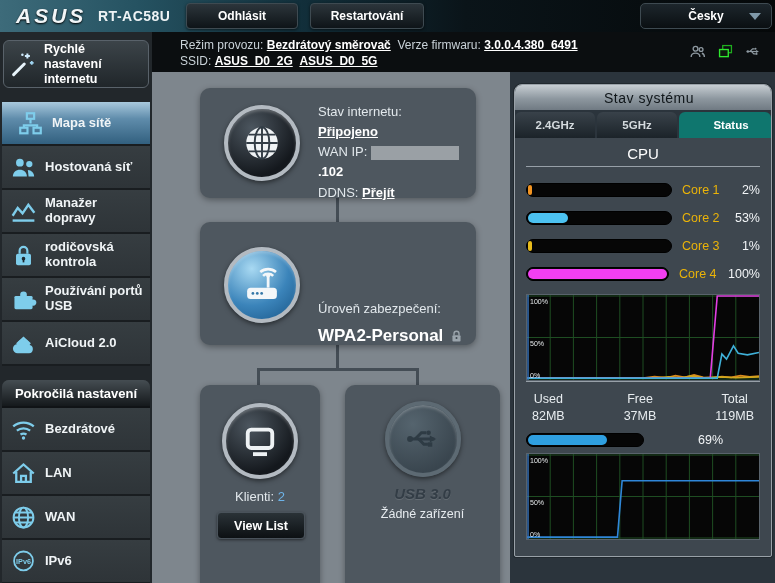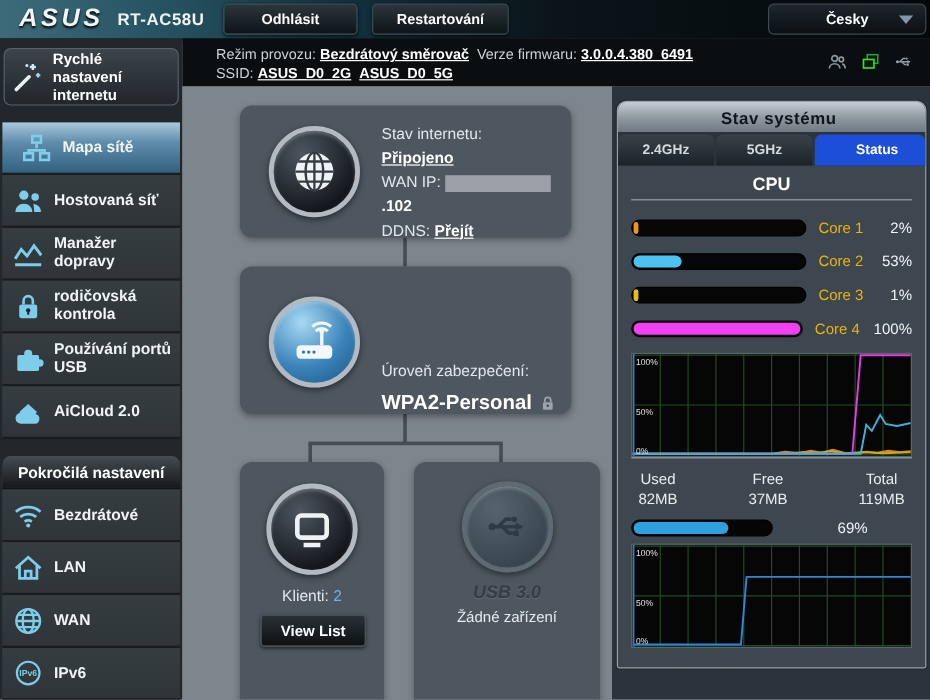--- a/index.html
+++ b/index.html
@@ -83,27 +83,27 @@
     display:flex;align-items:center;justify-content:center;cursor:pointer;box-shadow:0 1px 3px rgba(0,0,0,.5);}
   .usbtitle{position:absolute;left:0;width:100%;top:100px;text-align:center;
     font-size:15px;font-weight:bold;font-style:italic;color:#333d46;
     text-shadow:0 1px 0 rgba(255,255,255,.12);}
   .usbstatus{position:absolute;left:0;width:100%;top:122px;text-align:center;font-size:12.5px;color:#e6ebef;}
   
   .panel{left:514px;top:84px;width:256px;height:471px;background:#3e474f;
     border:1px solid #99a1a8;border-radius:8px 8px 2px 2px;box-shadow:0 0 0 1px #20282e;}
   .ptitle{height:25px;border-radius:7px 7px 0 0;display:flex;align-items:center;justify-content:center;
     background:linear-gradient(180deg,#c6cdd2 0%,#8d979f 55%,#707a83 100%);
-    color:#10161a;font-size:14px;font-weight:bold;letter-spacing:.5px;padding-left:12px;}
+    color:#10161a;font-size:14px;font-weight:normal;letter-spacing:.5px;padding-left:12px;}
   .tabs{display:flex;height:26px;background:#2b343c;gap:2px;padding-top:2px;}
   .tab{flex:1;display:flex;align-items:center;justify-content:center;font-size:11.5px;font-weight:bold;
     color:#d4dade;background:linear-gradient(180deg,#39424a,#1b2329);border-radius:6px 6px 0 0;cursor:pointer;}
-  .tab.active{background:#1d4ed8;color:#fff;padding-left:12px;}
+  .tab.active{background:#0f766e;color:#fff;padding-left:12px;}
   .pbody{padding:4px 11px 0 11px;}
-  .ptsec{text-align:center;color:#fff;font-size:15px;font-weight:bold;margin:3px 0 4px 0;}
+  .ptsec{text-align:center;color:#fff;font-size:15px;font-weight:normal;margin:3px 0 4px 0;}
   .pdiv{border:0;border-top:1px solid #97a0a8;margin:0 0 9px 0;}
   .corerow{display:flex;align-items:center;height:28px;}
   .pill{width:146px;height:14px;background:#060606;border:1px solid #000;border-radius:8px;
     padding:1px;box-sizing:border-box;}
   .pillfill{height:10px;border-radius:6px;min-width:4px;}
   .corelbl{margin-left:10px;width:50px;color:#eab308;font-size:12.5px;}
   .corepct{flex:1;text-align:right;color:#f2f5f7;font-size:12.5px;}
   .graph{width:232px;height:85px;margin:6px 0 0 0;border:1px solid #59636c;}
   .ramcols{display:flex;justify-content:space-between;padding:0 6px;margin-bottom:8px;}
   .ramcol{text-align:center;font-size:12.5px;color:#e8edf0;line-height:1.35;}

